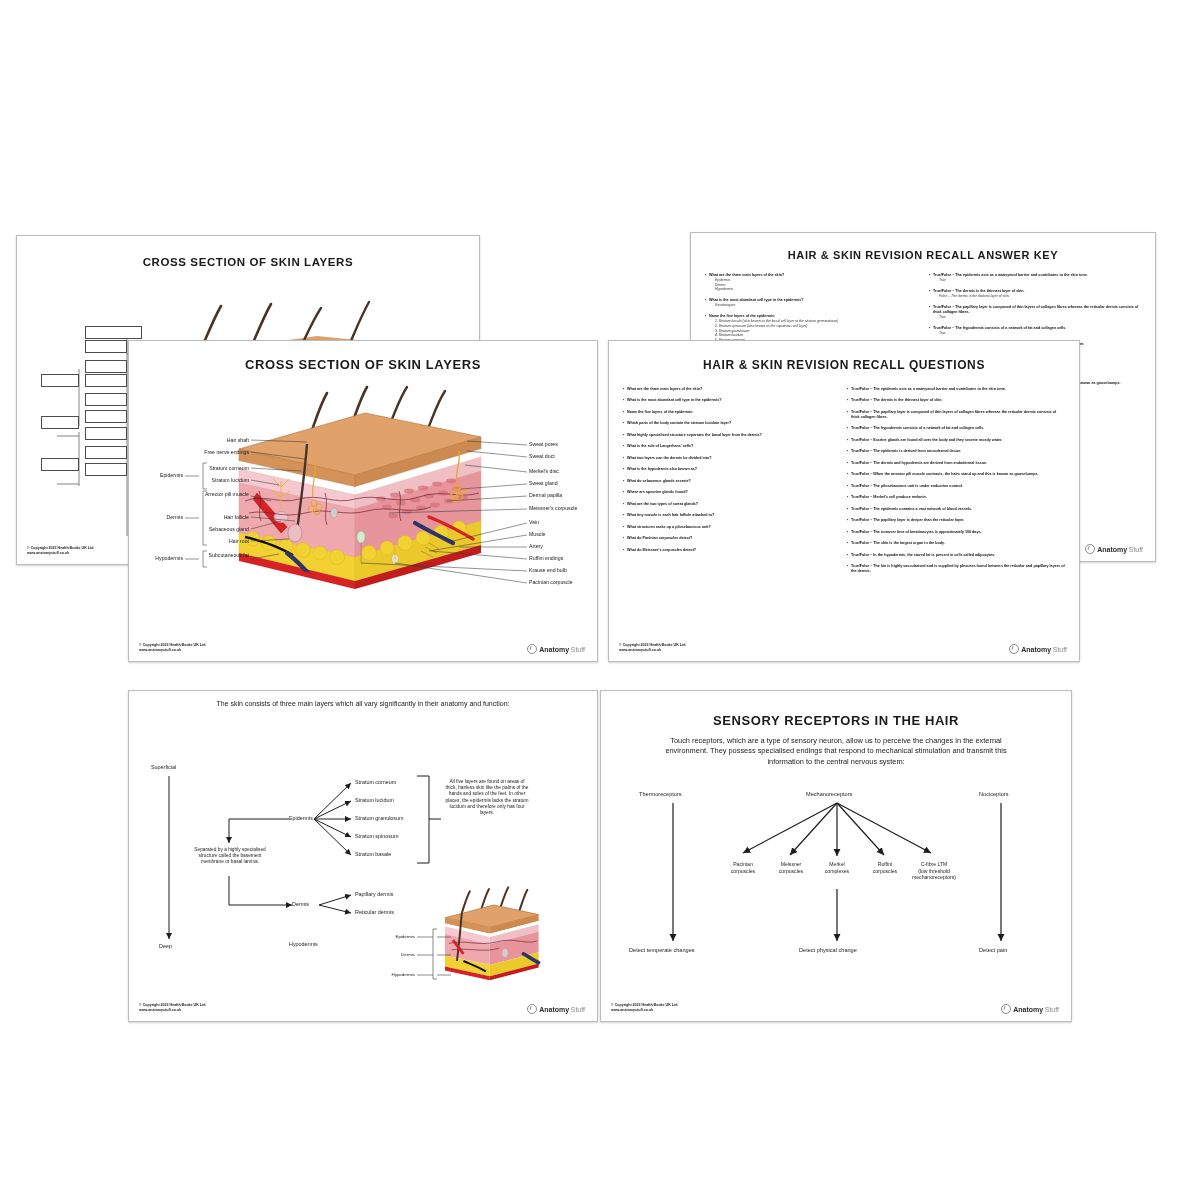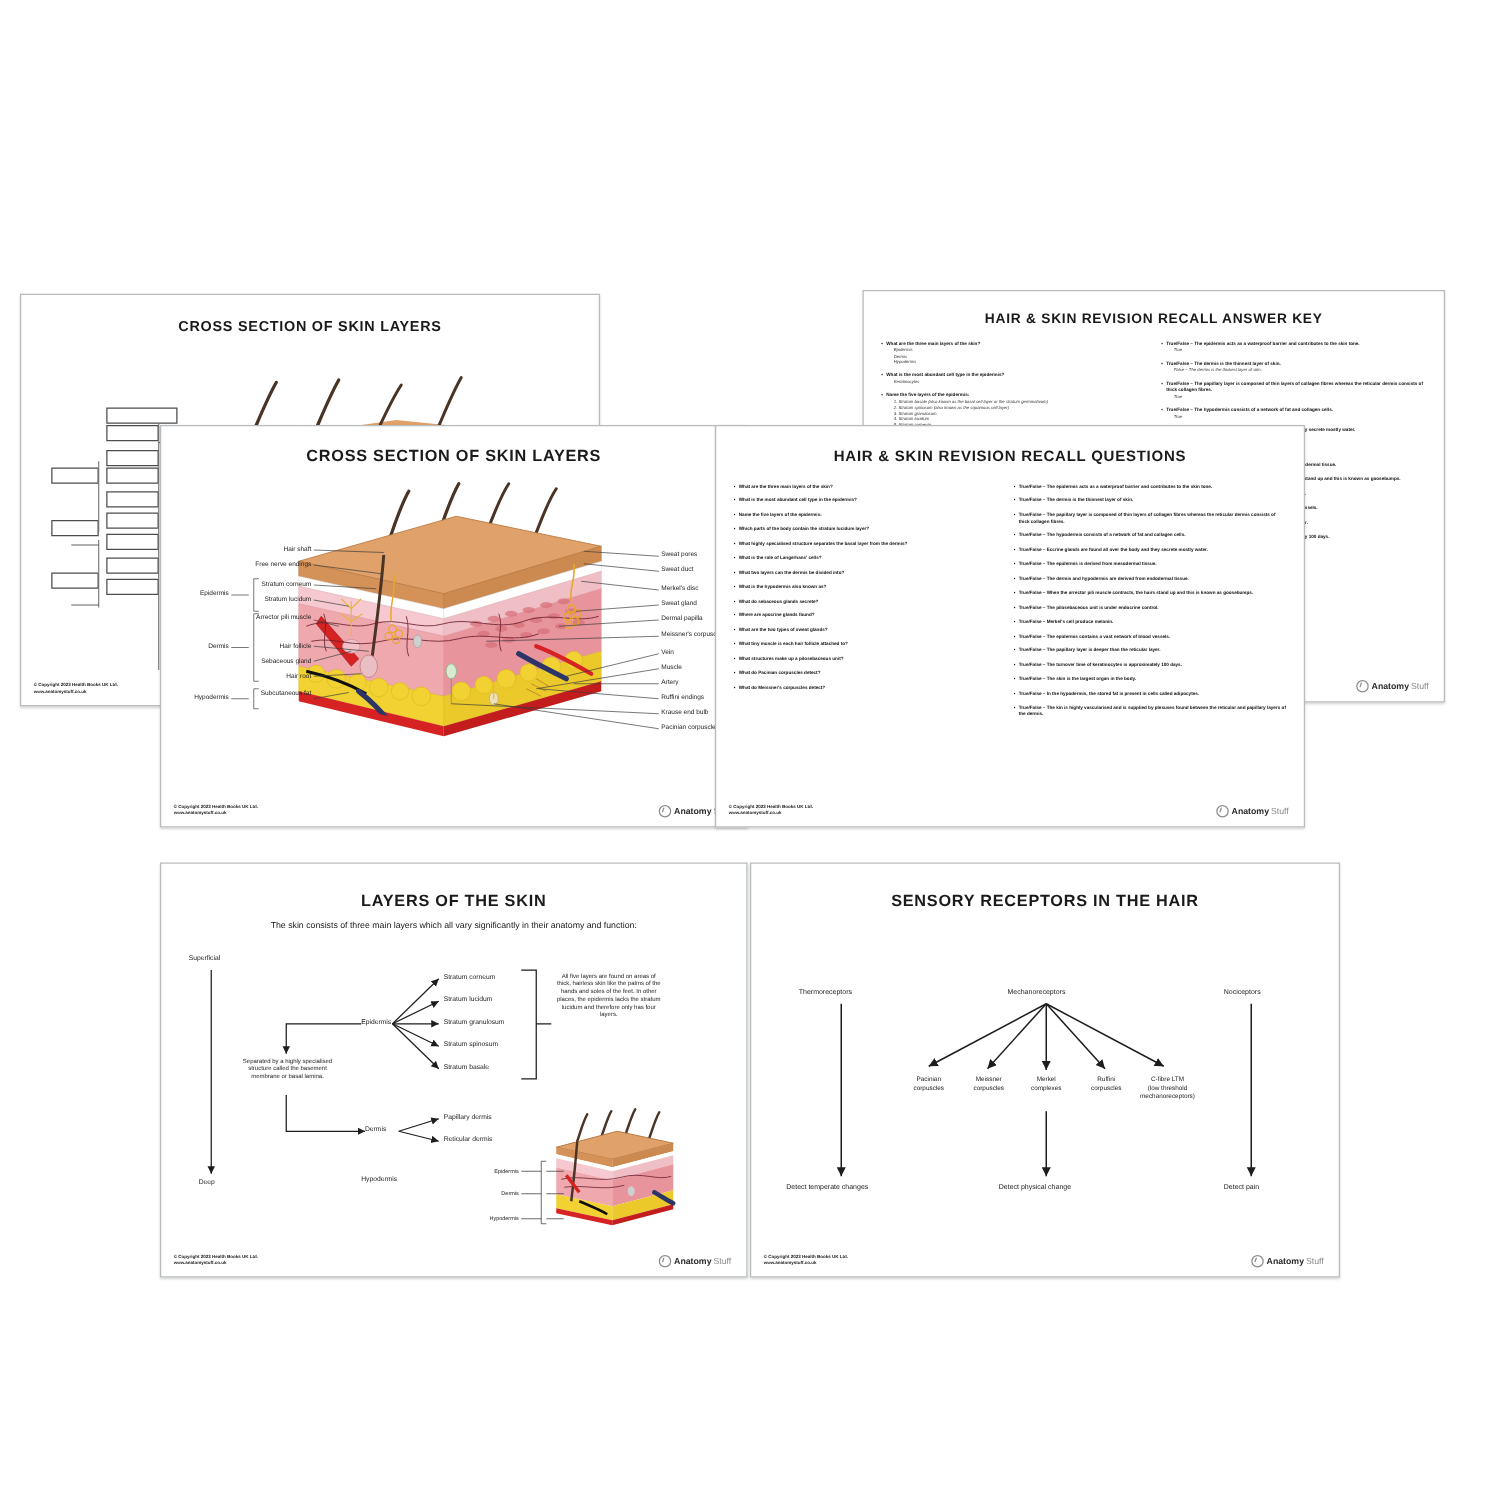--- a/index.html
+++ b/index.html
@@ -342,21 +342,21 @@
     <div>© Copyright 2023 Health Books UK Ltd.</div>
     <div>www.anatomystuff.co.uk</div>
   </div>
   <div class="logo">
     <span class="lmark"></span>
     <b>Anatomy</b>
       <i>Stuff</i>
   </div>
 </div>
 
-<div class="poster" style="left:572px;top:340px;width:472px;height:322px;">
+<div class="poster" style="left:608px;top:340px;width:472px;height:322px;">
   <div class="ptitle" style="font-size:12px;margin-top:17px;">HAIR &amp; SKIN REVISION RECALL QUESTIONS</div>
 
   <div class="qcol" style="left:14px;top:46px;width:214px;" id="q-left">
       <div class="qitem">What are the three main layers of the skin?</div>
       <div class="qitem">What is the most abundant cell type in the epidermis?</div>
       <div class="qitem">Name the five layers of the epidermis:</div>
       <div class="qitem">Which parts of the body contain the stratum lucidum layer?</div>
       <div class="qitem">What highly specialised structure separates the basal layer from the dermis?</div>
       <div class="qitem">What is the role of Langerhans' cells?</div>
       <div class="qitem">What two layers can the dermis be divided into?</div>
@@ -393,21 +393,20 @@
     <div>www.anatomystuff.co.uk</div>
   </div>
   <div class="logo">
     <span class="lmark"></span>
     <b>Anatomy</b>
       <i>Stuff</i>
   </div>
 </div>
 
 <div class="poster" style="left:128px;top:690px;width:470px;height:332px;">
-  <div class="ptitle" style="font-size:13px;margin-top:22px;">LAYERS OF THE SKIN</div>
   <div class="subtitle" style="font-size:7px;margin:8px 26px 0;line-height:1.35;">The skin consists of three main layers which all vary significantly in their anatomy and function:</div>
 
   <svg width="470" height="332">
     <defs>
       <marker id="ar" markerWidth="7" markerHeight="7" refX="6" refY="3" orient="auto">
         <path d="M0,0 L6,3 L0,6 z" fill="#1d1d1d"></path>
       </marker>
     </defs>
     <g stroke="#1d1d1d" stroke-width="1" fill="none" marker-end="url(#ar)">
 
@@ -502,20 +501,21 @@
   </div>
   <div class="logo">
     <span class="lmark"></span>
     <b>Anatomy</b>
       <i>Stuff</i>
   </div>
 </div>
 
 <div class="poster" style="left:600px;top:690px;width:472px;height:332px;">
   <div class="ptitle" style="font-size:13px;margin-top:22px;">SENSORY RECEPTORS IN THE HAIR</div>
+  <div class="subtitle" style="font-size:7.4px;margin:8px 54px 0;line-height:1.4;">Touch receptors, which are a type of sensory neuron, allow us to perceive the changes in the external environment. They possess specialised endings that respond to mechanical stimulation and transmit this information to the central nervous system:</div>
 
   <svg width="472" height="332">
     <defs>
       <marker id="ar2" markerWidth="7" markerHeight="7" refX="6" refY="3" orient="auto">
         <path d="M0,0 L6,3 L0,6 z" fill="#1d1d1d"></path>
       </marker>
     </defs>
     <g stroke="#1d1d1d" stroke-width="1.2" fill="none" marker-end="url(#ar2)">
       <line x1="72" y1="112" x2="72" y2="250"></line>
       <line x1="400" y1="112" x2="400" y2="250"></line>

